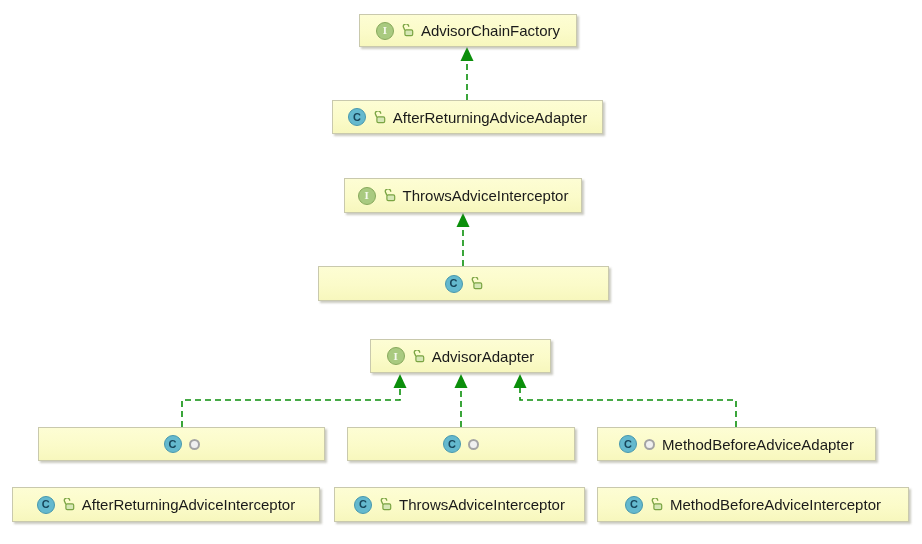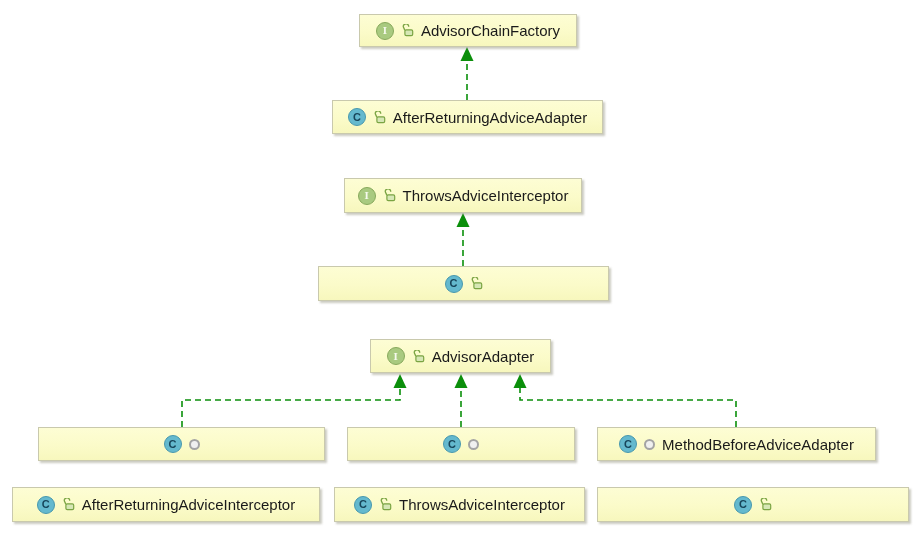--- a/index.html
+++ b/index.html
@@ -191,15 +191,16 @@
         <span class="node-label">ThrowsAdviceInterceptor</span>
       </div>
       <div class="node" style="left: 597px; top: 487px; width: 312px; height: 35px;">
         <span class="kind-icon class">C</span>
         <span class="vis-icon">
           <svg width="13" height="13" viewBox="0 0 12 12" xmlns="http://www.w3.org/2000/svg">
             <path d="M3.4 5.4 L2.3 3.1 A2.45 2.45 0 0 1 6.7 1.0 L7.2 2.1" fill="none" stroke="#7aa443" stroke-width="1.2" stroke-linecap="round"></path>
             <rect x="3.6" y="5.4" width="7.2" height="5.4" rx="1.3" fill="#d6e7b5" stroke="#7aa443" stroke-width="1.1"></rect>
           </svg>
         </span>
+        <span class="node-label">MethodBeforeAdviceInterceptor</span>
       </div>
     </div>
 </div>
 
 </body></html>

